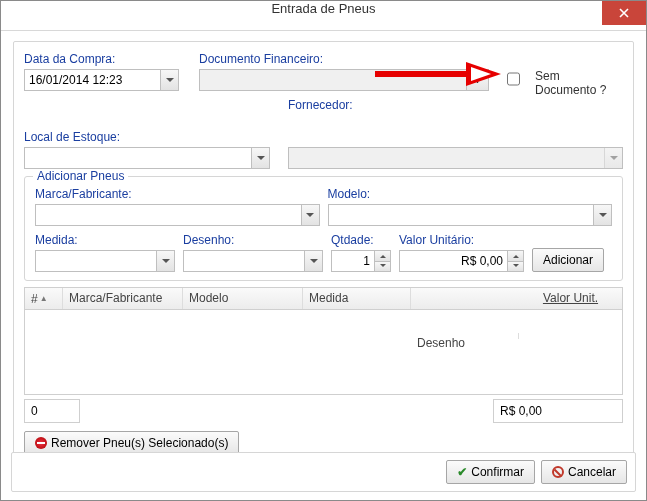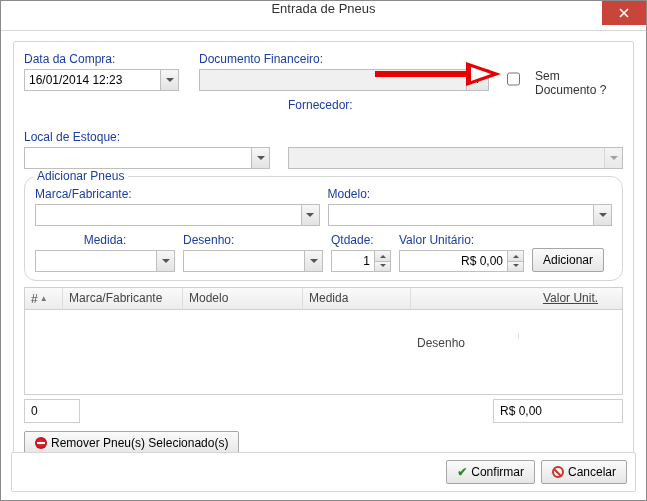--- a/index.html
+++ b/index.html
@@ -73,21 +73,21 @@
   }
   .spin .spinbtns div:last-child { border-bottom:none; }
   .spin .spinbtns .up::after { content:""; border:3px solid transparent; border-bottom-color:#555; margin-bottom:2px; }
   .spin .spinbtns .down::after { content:""; border:3px solid transparent; border-top-color:#555; margin-top:2px; }
   .rightnum { text-align:right; }
   .checkbox-wrap { display:flex; align-items:flex-start; gap:12px; height:22px; }
   .checkbox-wrap input { width:14px; height:14px; }
 
   .fieldset {
     border:1px solid #d6d6d6;
-    border-radius:12px;
+    border-radius:3px;
     padding:10px 10px 6px 10px;
     position:relative;
     margin-top:6px;
   }
   .fieldset .legend {
     position:absolute; top:-8px; left:8px;
     background:#fff; padding:0 4px;
     color:#1a3ea0; font-size:12px;
   }
   .btn {
@@ -213,21 +213,21 @@
           <div class="col" style="flex:1;">
             <span class="label">Modelo:</span>
             <div class="combo">
               <input type="text" style="">
               <div class="arrow"></div>
             </div>
           </div>
         </div>
 
         <div class="row" style="margin-bottom:2px;">
-          <div class="col" style="width:140px;align-items:center;">
+          <div class="col" style="width:140px;">
             <span class="label">Medida:</span>
             <div class="combo">
               <input type="text" style="">
               <div class="arrow"></div>
             </div>
           </div>
           <div class="col" style="width:140px;">
             <span class="label">Desenho:</span>
             <div class="combo">
               <input type="text" style="">

